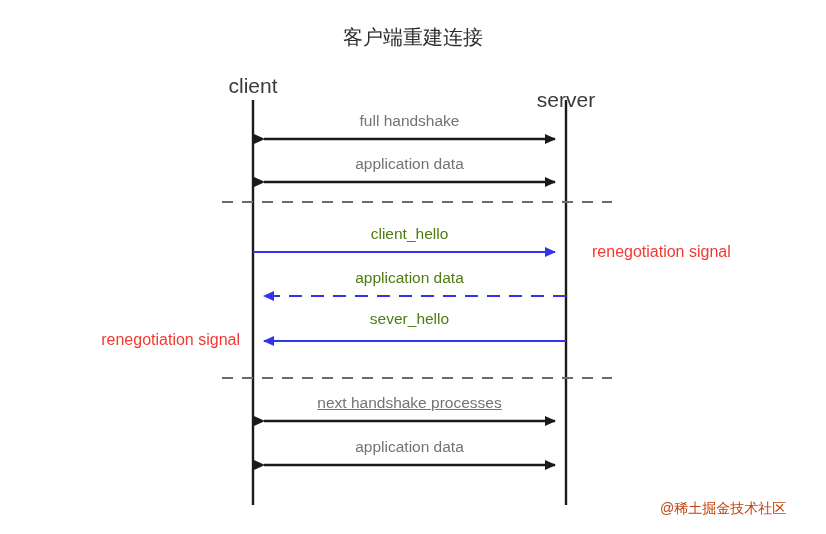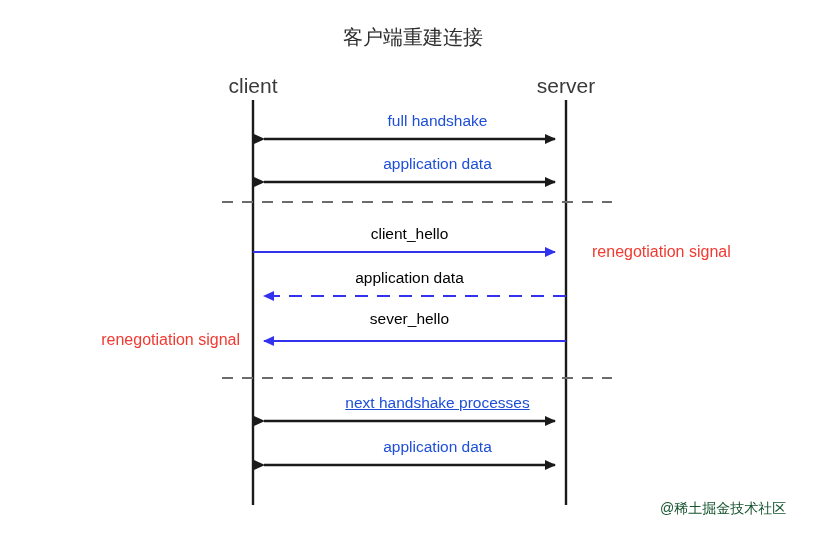--- a/index.html
+++ b/index.html
@@ -34,39 +34,39 @@
     font-size: 20px;
     color: #2e2e2e;
   }
   .actor-label {
     font-size: 21px;
     color: #3a3a3a;
     transform: translateX(-50%);
     text-align: right;
   }
   #actor-label-client { left: 253px; top: 74px; }
-  #actor-label-server { left: 566px; top: 74px; }
+  #actor-label-server { left: 566px; top: 88px; }
   .msg-label {
     font-size: 15.5px;
     transform: translateX(-50%);
   }
-  .msg-label.blue { color: #1d4ed8; margin-left: 28px; }
-  .msg-label.red  { color: #000000; }
+  .msg-label.blue { color: #737373; }
+  .msg-label.red  { color: #4d7c0f; }
   .side-note {
     font-size: 16px;
     color: #f03a32;
     text-align: center;
   }
   #side-note-right { left: 592px; top: 243px; }
   #side-note-left  { left: 240px; top: 331px; transform: translateX(-100%); }
   #watermark {
     left: 660px;
     top: 500px;
     font-size: 14px;
-    color: #14532d;
+    color: #c2410c;
   }
 </style>
 </head>
 <body>
 
 <div id="canvas">
 
   <svg id="diagram-svg" width="826" height="534">
     <defs>
       <marker id="ah-black-r" markerWidth="11" markerHeight="11" refX="10" refY="5" orient="auto" markerUnits="userSpaceOnUse">

